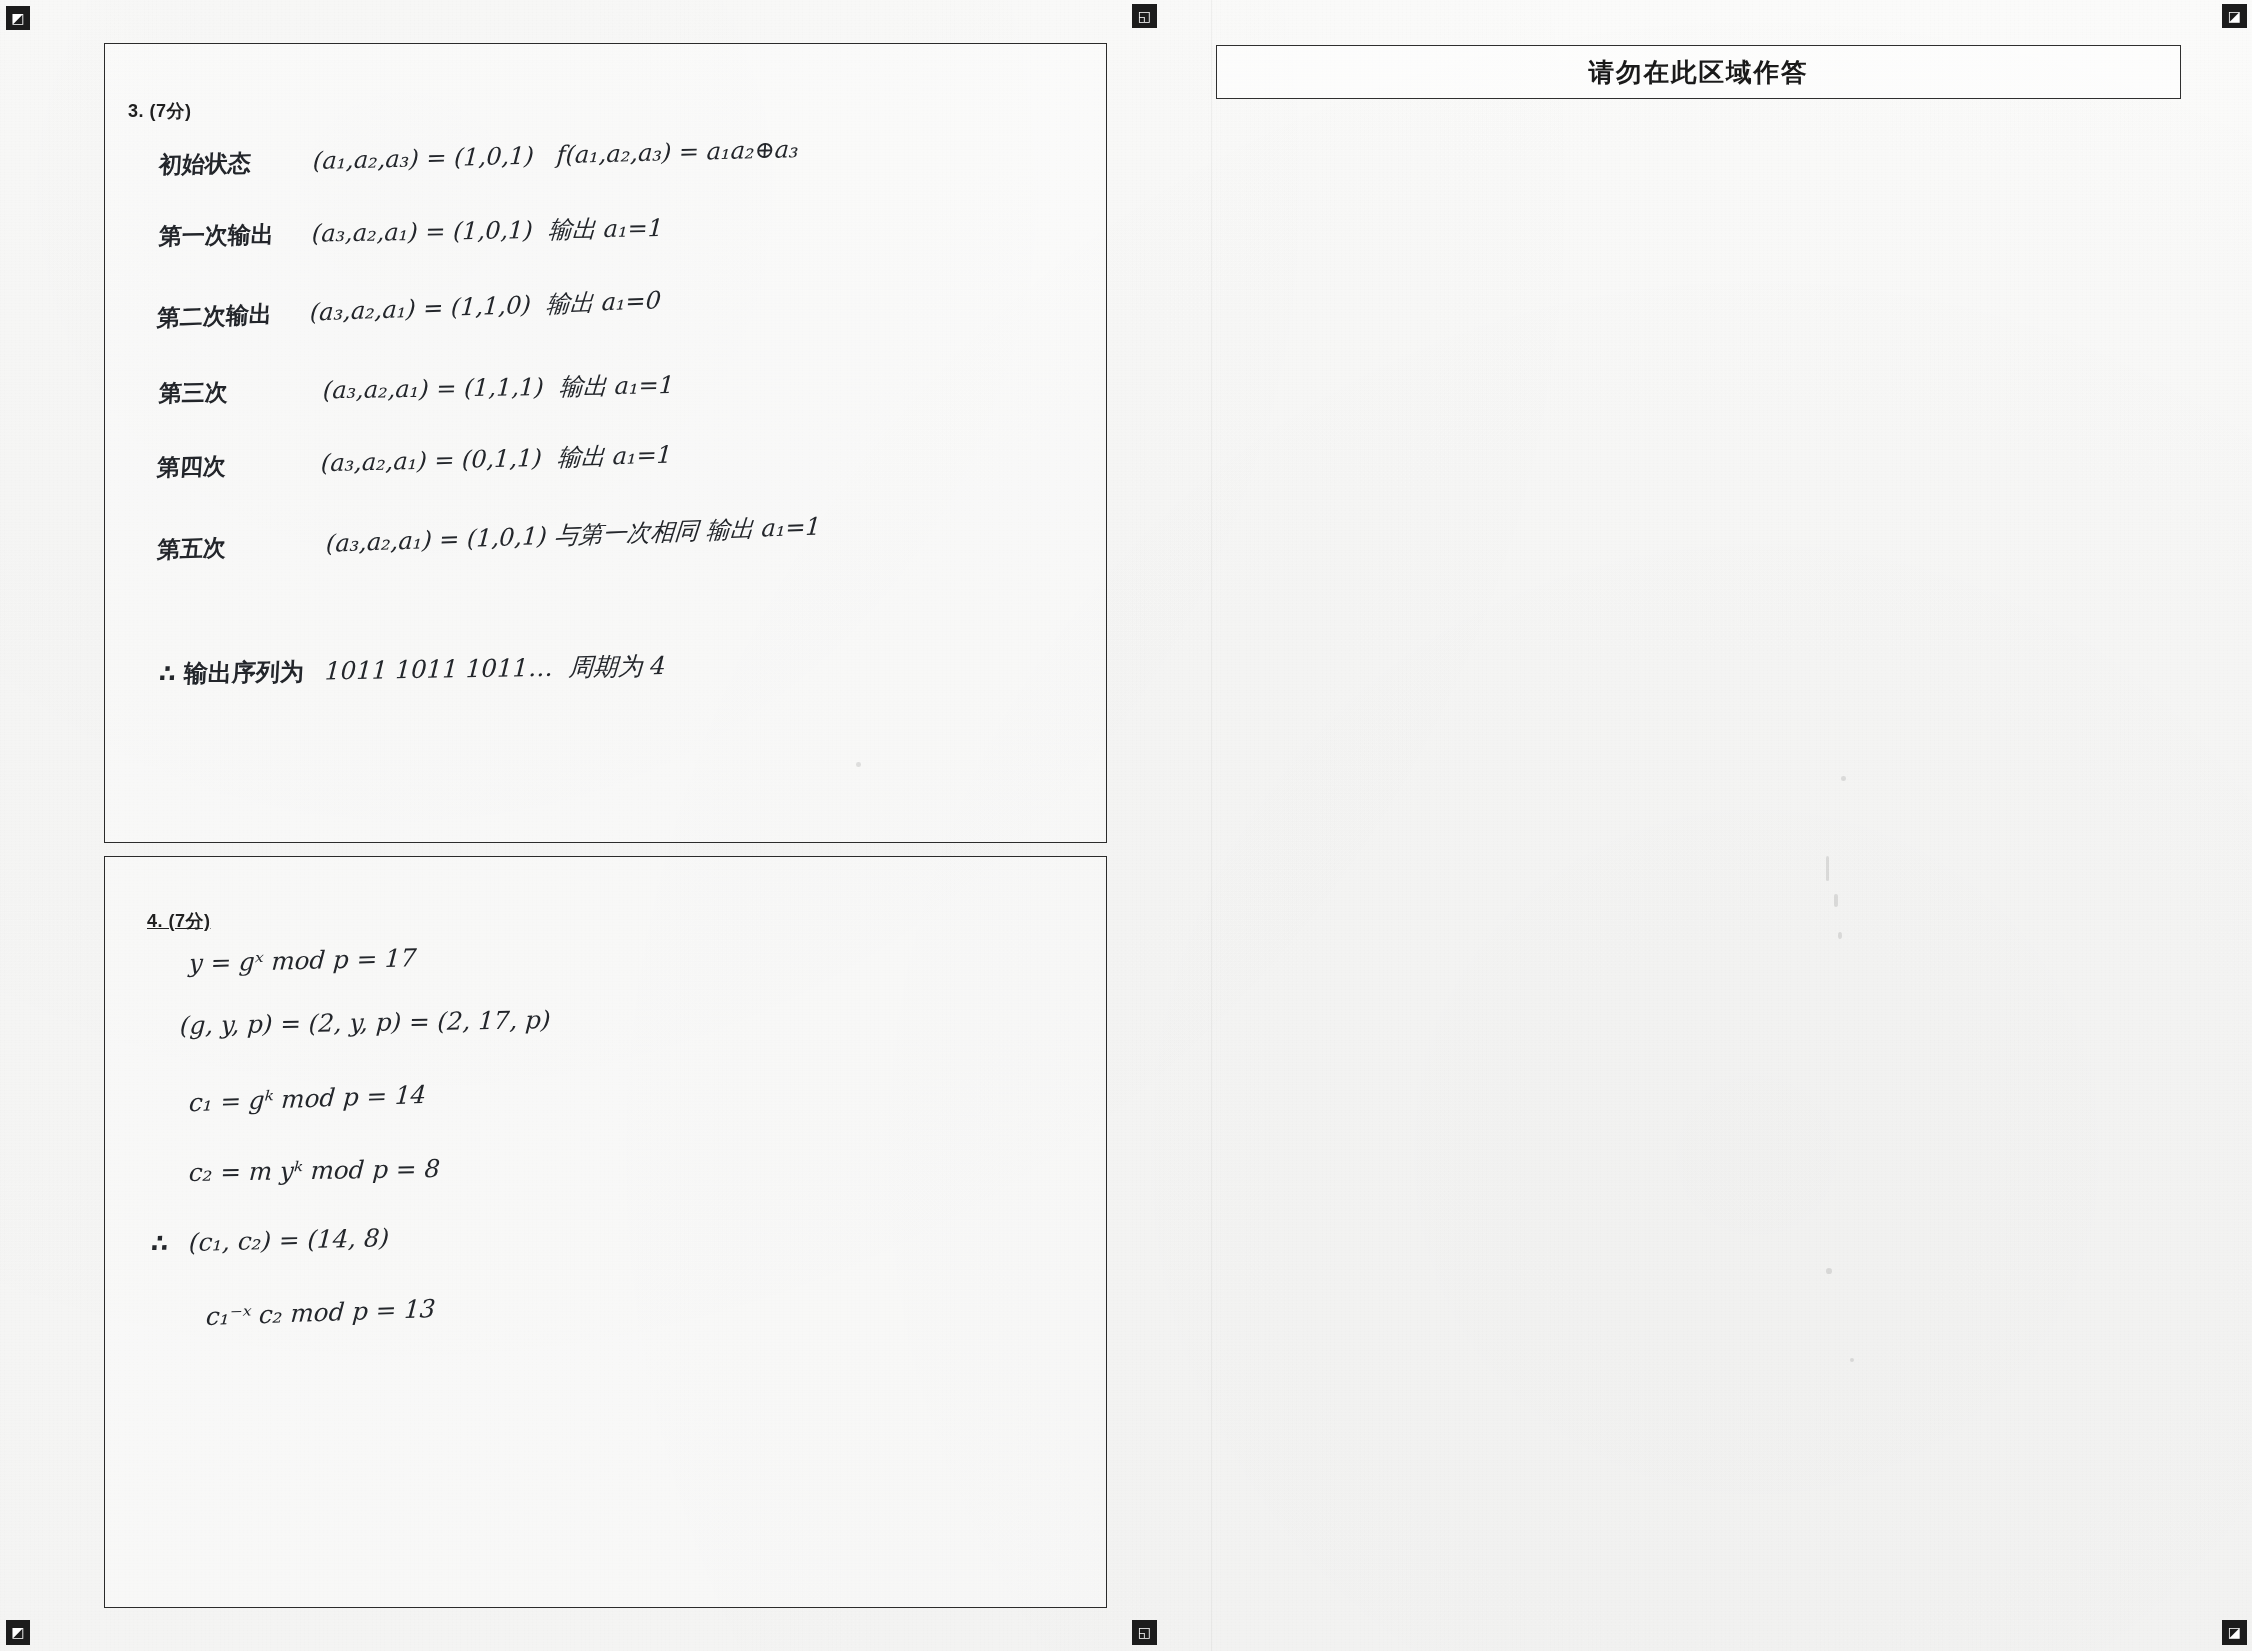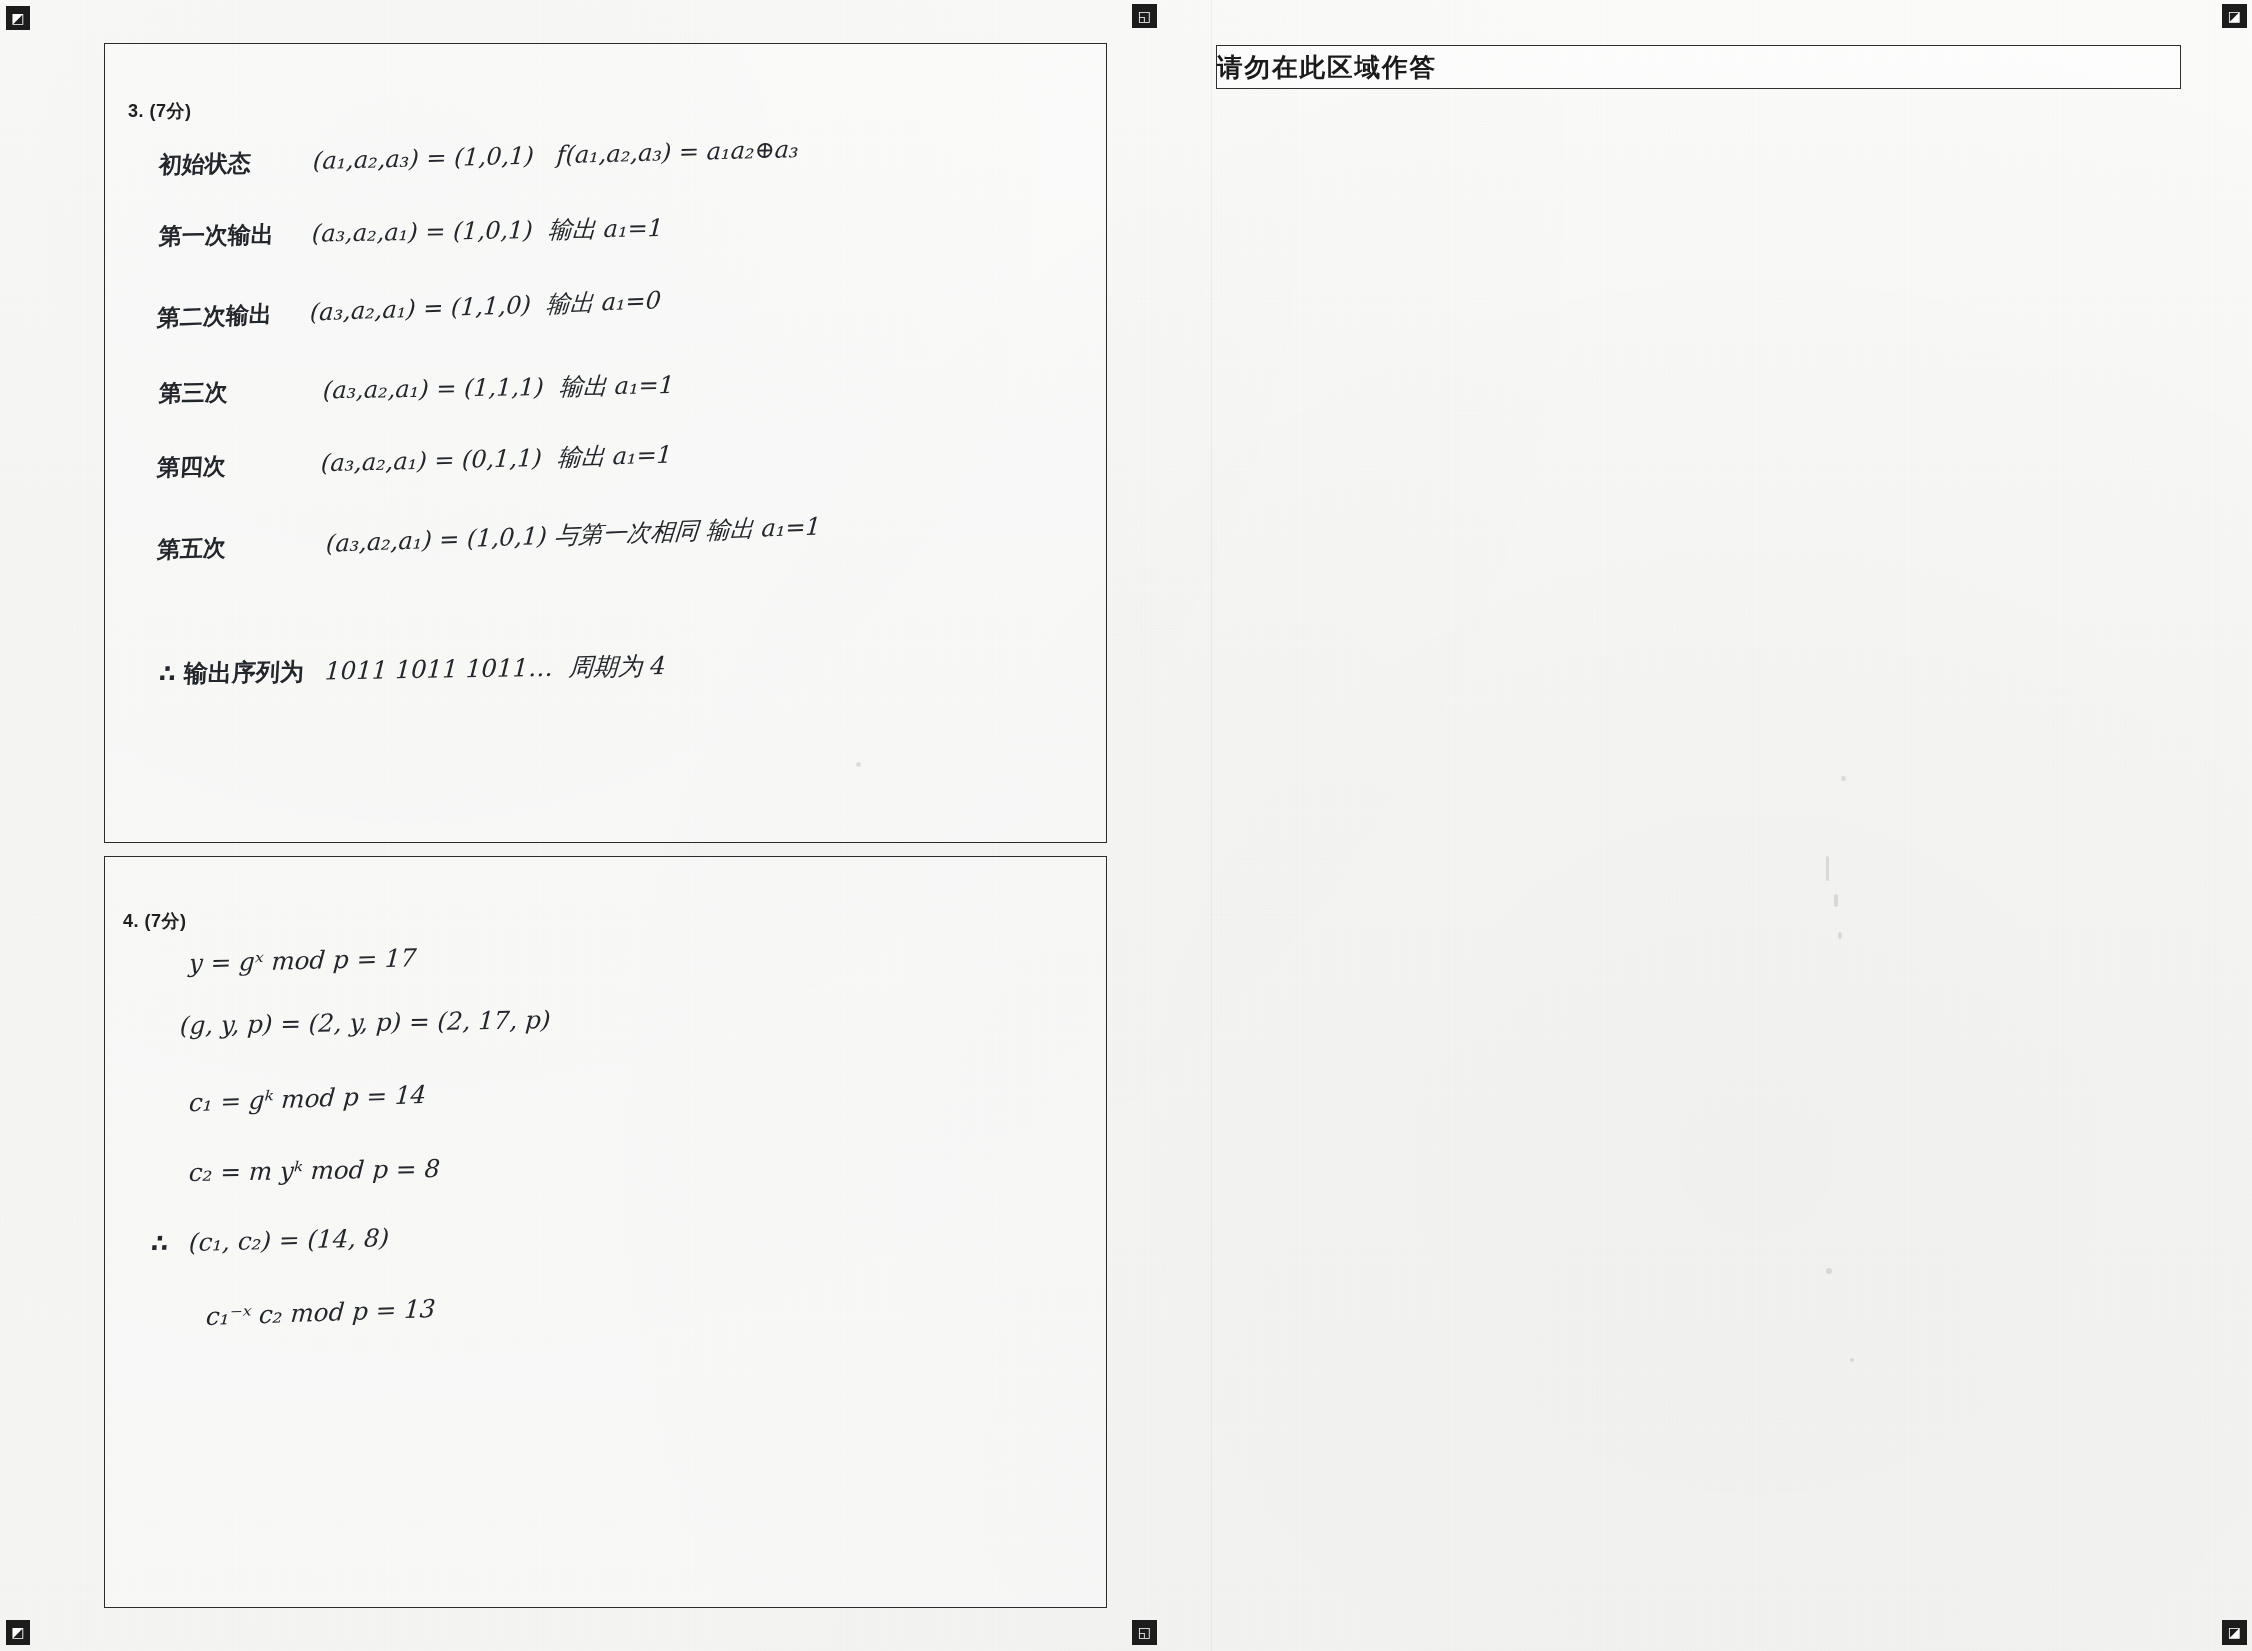--- a/index.html
+++ b/index.html
@@ -73,34 +73,34 @@
 
   .q-label {
     position: absolute;
     font-size: 18px;
     font-weight: 700;
     color: #202020;
     font-family: "Liberation Sans", sans-serif;
     letter-spacing: 0.5px;
   }
   #q3-label { left: 128px; top: 99px; }
-  #q4-label { left: 123px; top: 909px; }
+  #q4-label { left: 147px; top: 909px; text-decoration: underline; }
 
   
   .no-write-banner {
     position: absolute;
     left: 1216px;
     top: 45px;
     width: 965px;
-    height: 44px;
+    height: 54px;
     border: 1.9px solid #2f2f2f;
     box-sizing: border-box;
     display: flex;
     align-items: center;
-    justify-content: flex-start;
+    justify-content: center;
     background: rgba(255,255,255,0.55);
   }
   .no-write-text {
     font-size: 25.6px;
     font-weight: 700;
     color: #1a1a1a;
     font-family: "DejaVu Sans", sans-serif;
     letter-spacing: 1.9px;
   }
 

